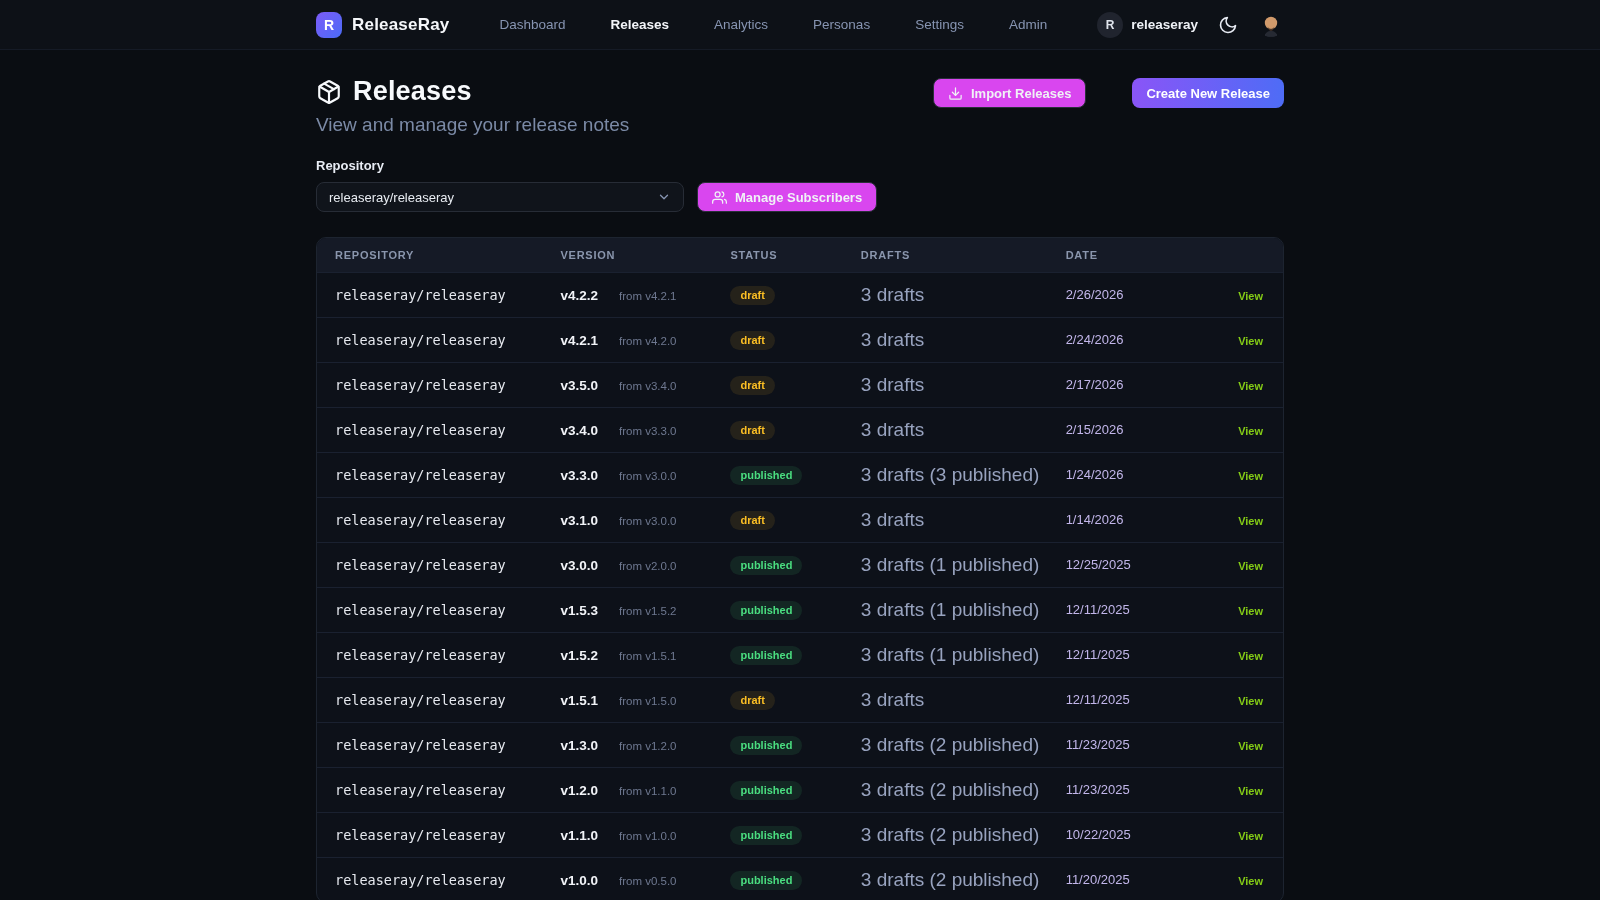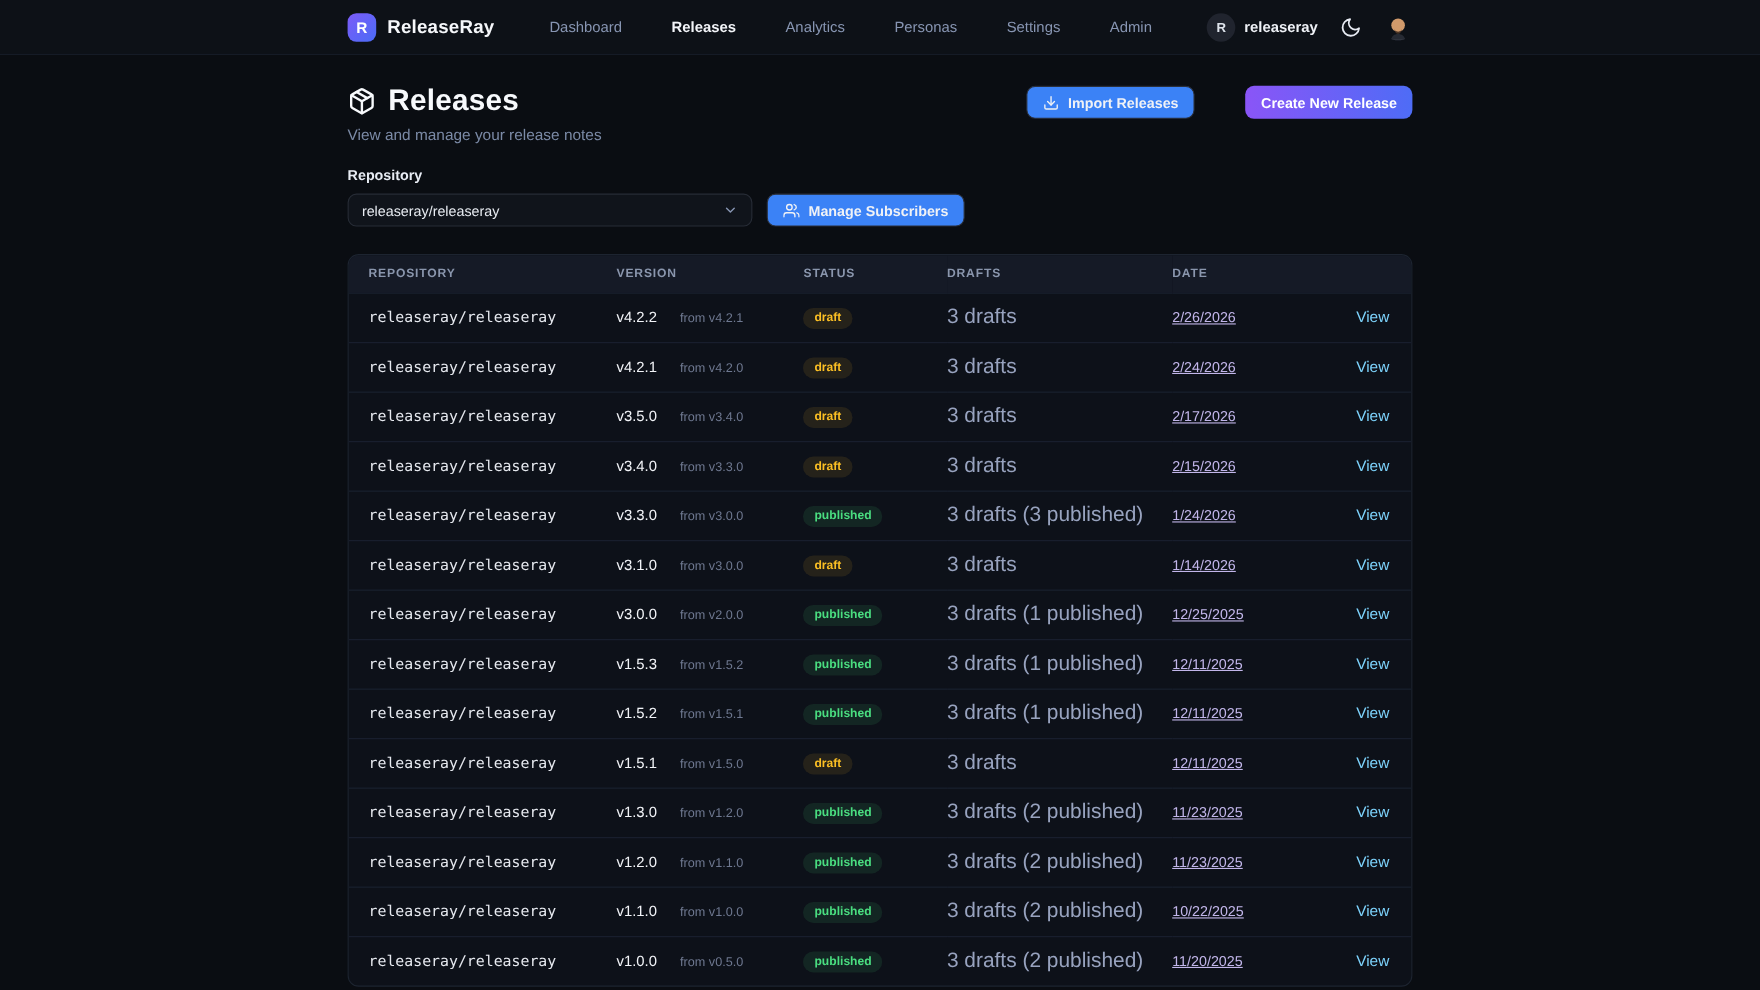--- a/index.html
+++ b/index.html
@@ -38,29 +38,29 @@
   }
   .user-name { font-size:13.5px; font-weight:bold; color:#eef1f6; }
   .icon-btn { background:none; border:none; cursor:pointer; display:flex; align-items:center; }
   .avatar { width:26px; height:26px; cursor:pointer; }
 
   
   main { padding-top:26px; }
   .page-head { display:flex; align-items:flex-start; justify-content:space-between; }
   .title-row { display:flex; align-items:center; gap:11px; }
   .page-title { font-size:27px; font-weight:bold; color:#f7f9fc; letter-spacing:.2px; }
-  .page-sub { margin-top:7px; font-size:14px; color:#7b8aa6; }
+  .page-sub { margin-top:7px; font-size:19px; color:#7b8aa6; }
   .head-actions { display:flex; align-items:center; gap:10px; margin-top:2px; }
   .btn {
     height:30px; display:inline-flex; align-items:center; gap:8px;
     padding:0 14px; border-radius:8px; font-size:13px; font-weight:bold;
     cursor:pointer; border:1px solid transparent;
     font-family:"Liberation Sans", sans-serif;
   }
-  .btn-dark { background:#3b82f6; border-color:#2a2f3a; color:#f0f2f6; }
+  .btn-dark { background:#d946ef; border-color:#2a2f3a; color:#f0f2f6; }
   .btn-primary { background:linear-gradient(90deg,#8a55f7,#4e6cf6); color:#fff; border:none;margin-left:36px; }
 
   
   .field-label { margin-top:22px; font-size:13px; font-weight:bold; color:#e8ecf4; }
   .controls { margin-top:9px; display:flex; align-items:center; gap:13px; }
   .select {
     width:368px; height:30px; background:#10141b; border:1px solid #272c36;
     border-radius:8px; display:flex; align-items:center; justify-content:space-between;
     padding:0 12px; font-size:13px; color:#e8ecf2; cursor:pointer;
   }
@@ -74,32 +74,32 @@
   col.c-repo{width:25.2%} col.c-ver{width:17.6%} col.c-status{width:13.5%}
   col.c-drafts{width:21.2%} col.c-date{width:16%} col.c-view{width:6.5%}
   thead th {
     background:#151a26; height:34px; text-align:left;
     font-size:11px; font-weight:bold; letter-spacing:.07em;
     color:#8a96ad; padding:0;
   }
   th:first-child, td:first-child { padding-left:18px; }
   tbody td { height:45px; border-top:1px solid #1a2130; padding:0; vertical-align:middle; }
   .repo-cell { font-family:"DejaVu Sans Mono", monospace; font-size:13.5px; color:#e6e9ef; }
-  .ver-strong { font-size:13.5px; font-weight:normal; color:#f2f4f8; }
+  .ver-strong { font-size:13.5px; font-weight:bold; color:#f2f4f8; }
   .ver-from { font-size:11.5px; color:#6e7890; margin-left:21px; }
   .badge {
     display:inline-block; padding:4px 10px; border-radius:999px;
     font-size:11px; font-weight:bold; line-height:1;
   }
   .badge.draft { color:#fbbf24; background:rgba(251,191,36,.10);text-align:center; }
   .badge.published { color:#4ade80; background:rgba(74,222,128,.10); }
   .drafts-cell { font-size:19px; color:#98a3bf; }
-  .date-cell { font-size:13px; color:#c2b6ea;text-decoration:underline; }
+  .date-cell { font-size:13px; color:#c2b6ea; }
   .view-cell { text-align:right; padding-right:20px; }
-  .view-link { font-size:14px; font-weight:normal; color:#7dd3fc; text-decoration:none; cursor:pointer; }
+  .view-link { font-size:11px; font-weight:bold; color:#84cc16; text-decoration:none; cursor:pointer; }
   svg { display:block; }
 </style>
 </head>
 <body>
 
 <header>
   <div class="container nav-inner">
     <div class="brand">
       <div class="logo-square">
         <span>R</span>

